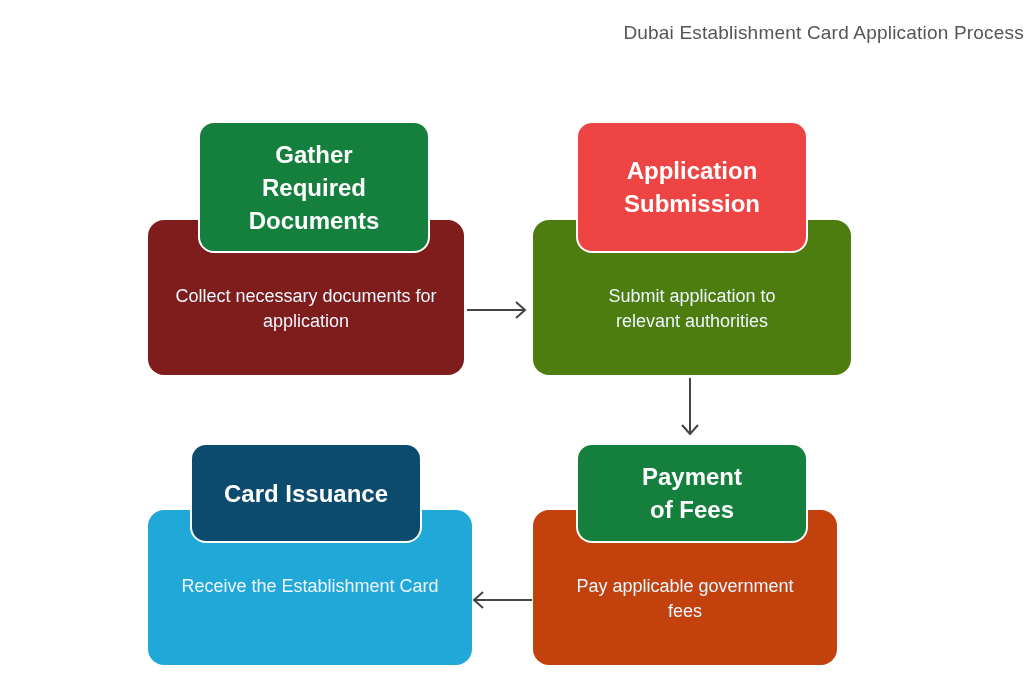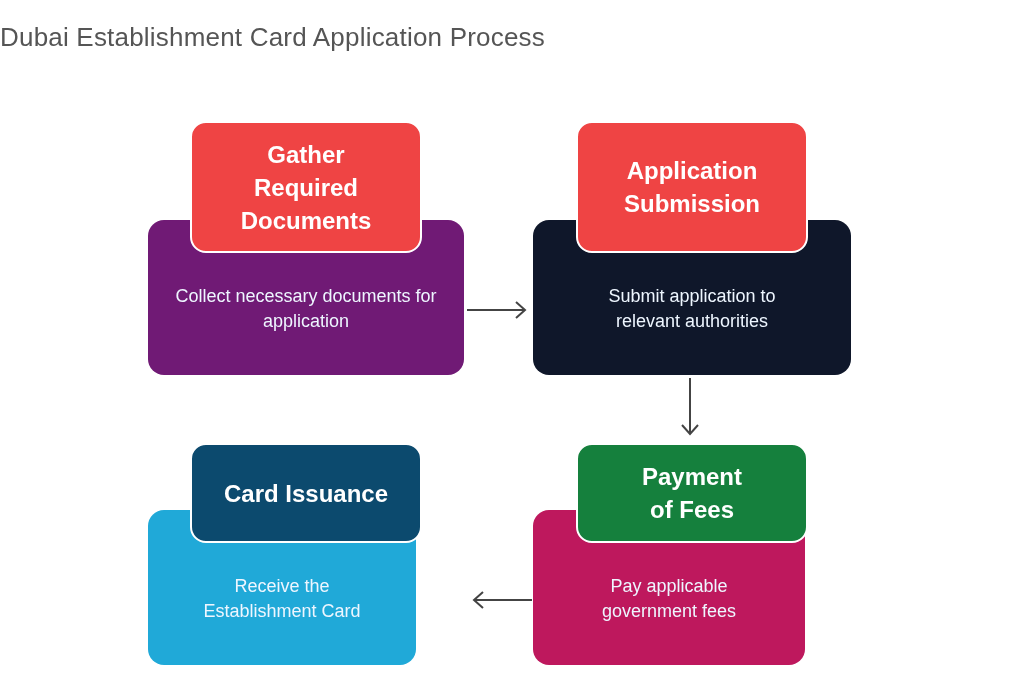--- a/index.html
+++ b/index.html
@@ -1,53 +1,53 @@
 <!DOCTYPE html>
 <html><head>
 <meta charset="utf-8">
 <style>
   html, body { margin:0; padding:0; background:#ffffff; }
   body { width:1024px; height:683px; position:relative; overflow:hidden; font-family:"Liberation Sans", sans-serif; }
-  .title { position:absolute; left:0; width:1024px; top:22px; text-align:left; font-size:26px; color:#555555; letter-spacing:0.2px; }
+  .title { position:absolute; left:0; width:1024px; top:22px; text-align:right; font-size:19px; color:#555555; letter-spacing:0.2px; }
   .card { position:absolute; }
   .body-box { position:absolute; border-radius:16px; }
   .head-box { position:absolute; border-radius:16px; border:2px solid #ffffff; box-sizing:border-box;
               display:flex; align-items:center; justify-content:center; text-align:center;
               color:#ffffff; font-weight:bold; font-size:24px; line-height:33px; padding:0 10px; }
   .desc { position:absolute; left:0; right:0; text-align:center; color:#eef6ff; font-size:18px; line-height:25px; padding:0 20px; box-sizing:border-box; }
   .arrow { position:absolute; }
 </style>
 </head>
 <body>
 
 <div class="title">Dubai Establishment Card Application Process</div>
 
 <div class="card">
-  <div class="body-box" style="left:148px;top:220px;width:316px;height:155px;background:#701a75;">
+  <div class="body-box" style="left:148px;top:220px;width:316px;height:155px;background:#7f1d1d;">
     <div class="desc" style="top:64px;">Collect necessary documents for application</div>
   </div>
-  <div class="head-box" style="left:190px;top:121px;width:232px;height:132px;background:#ef4444;padding:0 40px;">Gather Required Documents</div>
+  <div class="head-box" style="left:198px;top:121px;width:232px;height:132px;background:#15803d;padding:0 40px;">Gather Required Documents</div>
 </div>
 
 <div class="card">
-  <div class="body-box" style="left:533px;top:220px;width:318px;height:155px;background:#0f172a;">
+  <div class="body-box" style="left:533px;top:220px;width:318px;height:155px;background:#4d7c0f;">
     <div class="desc" style="top:64px;padding:0 50px;">Submit application to relevant authorities</div>
   </div>
   <div class="head-box" style="left:576px;top:121px;width:232px;height:132px;background:#ef4444;padding:0 40px;">Application Submission</div>
 </div>
 
 <div class="card">
-  <div class="body-box" style="left:533px;top:510px;width:272px;height:155px;background:#be185d;">
+  <div class="body-box" style="left:533px;top:510px;width:272px;height:155px;background:#c2410c;padding-left:32px;">
     <div class="desc" style="top:64px;padding:0 30px;">Pay applicable government fees</div>
   </div>
   <div class="head-box" style="left:576px;top:443px;width:232px;height:100px;background:#15803d;padding:0 50px;">Payment of Fees</div>
 </div>
 
 <div class="card">
-  <div class="body-box" style="left:148px;top:510px;width:268px;height:155px;background:#20a9d8;">
+  <div class="body-box" style="left:148px;top:510px;width:324px;height:155px;background:#20a9d8;">
     <div class="desc" style="top:64px;padding:0 30px;">Receive the Establishment Card</div>
   </div>
   <div class="head-box" style="left:190px;top:443px;width:232px;height:100px;background:#0c4a6e;">Card Issuance</div>
 </div>
 
 <svg class="arrow" style="left:465px;top:300px;" width="64" height="20">
   <line x1="2" y1="10" x2="60" y2="10" stroke="#444" stroke-width="2"></line>
   <polyline points="51,2 60,10 51,18" fill="none" stroke="#444" stroke-width="2"></polyline>
 </svg>
 <svg class="arrow" style="left:680px;top:376px;" width="20" height="62">

